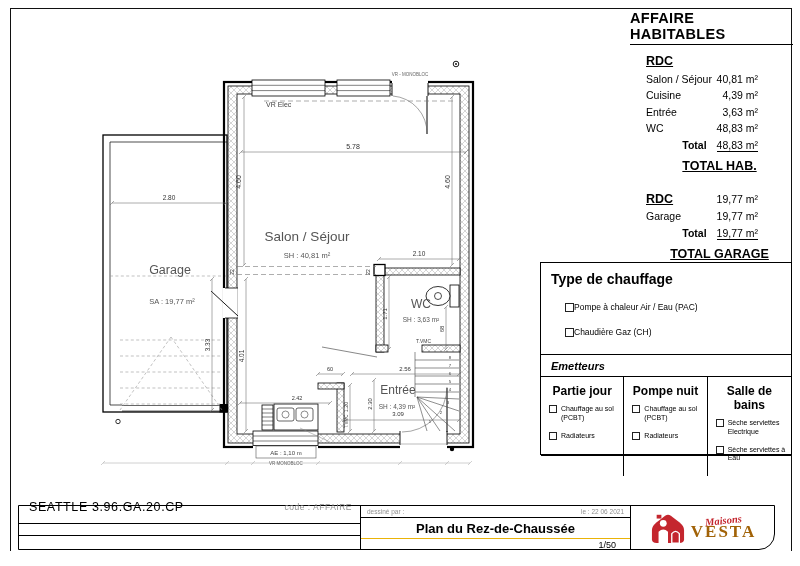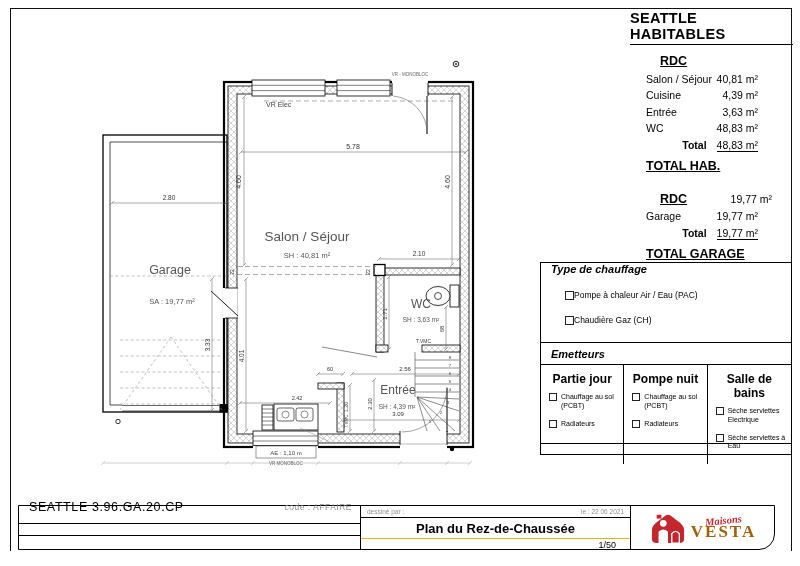--- a/index.html
+++ b/index.html
@@ -5,36 +5,36 @@
   html,body{margin:0;padding:0;background:#fff;}
   .sheet{position:relative;width:800px;height:566px;background:#fff;overflow:hidden;
          font-family:"Liberation Sans",sans-serif;color:#000;}
   .sheet-border{position:absolute;left:10px;top:8px;width:780px;height:542px;
                 border:1.5px solid #111;border-bottom:none;}
 
   
   .surf{position:absolute;left:630px;top:10px;width:163px;}
   .surf-title{font-size:14.5px;font-weight:bold;letter-spacing:.3px;
               border-bottom:1.6px solid #000;padding-bottom:2px;}
-  .surf-sec{margin:9px 0 2px 30px;font-size:12.5px;font-weight:bold;}
+  .surf-sec{margin:9px 0 2px 16px;font-size:12.5px;font-weight:bold;}
   .surf-sec .u{text-decoration:underline;}
   .sec-flex{display:flex;justify-content:space-between;width:112px;align-items:baseline;}
   .sec-flex .val{font-size:10.5px;font-weight:normal;}
   .rows{margin-left:16px;width:112px;}
   .srow{display:flex;justify-content:space-between;font-size:10.5px;margin-top:4.5px;}
   .srow .lab{white-space:nowrap;}
   .srow.total .lab{flex:1;text-align:right;margin-right:10px;font-weight:bold;}
   .srow.total .val{border-bottom:1px solid #000;}
-  .surf-foot{margin:7px 0 0 16px;font-size:12.5px;font-weight:bold;text-decoration:underline;}
+  .surf-foot{margin:7px 0 0 16px;font-size:12.5px;font-weight:bold;text-decoration:underline;text-align:center;}
   .gap{height:10px;}
 
   
   .chauf{position:absolute;left:540px;top:262px;width:252px;height:193px;
          border:1px solid #000;box-sizing:border-box;}
-  .chauf-title{font-style:italic;font-weight:bold;font-size:11px;margin:0 10px 0;}
+  .chauf-title{font-weight:bold;font-size:14px;margin:8px 10px 0;}
   .opt{display:flex;align-items:center;gap:0;margin:15px 10px 0 24px;font-size:8.5px;}
   .cb{display:inline-block;width:7px;height:7px;border:1px solid #222;flex:0 0 auto;}
   .cb.small{width:6px;height:6px;}
   .chauf-div{border-top:1px solid #000;margin-top:17px;}
   .emet-title{font-style:italic;font-weight:bold;font-size:11px;margin:5px 10px 4px;}
   .emet-table{display:grid;grid-template-columns:1fr 1fr 1fr;border-top:1px solid #000;
               border-bottom:1px solid #000;height:78px;}
   .emet-col{padding:4px 4px;box-sizing:border-box;}
   .emet-col:not(:last-child){border-right:1px solid #000;}
   .emet-h{font-weight:bold;font-size:12px;text-align:center;margin:3px 0 7px;}
@@ -282,21 +282,21 @@
       <text x="266" y="107" font-size="7">VR Elec</text>
       <text x="410" y="76" font-size="4.5" text-anchor="middle" fill="#666">VR - MONOBLOC</text>
       <text x="286" y="454.5" font-size="6" text-anchor="middle">AE : 1,10 m</text>
       <text x="286" y="465" font-size="4.5" text-anchor="middle" fill="#666">VR MONOBLOC</text>
       <text x="416" y="343" font-size="5">T.VMC</text>
       <text transform="translate(348,428) rotate(-90)" font-size="4.5">T.VMC</text>
     </g>
   </svg>
 
   <div class="surf">
-    <div class="surf-title">SEATTLE HABITABLES</div>
+    <div class="surf-title">AFFAIRE HABITABLES</div>
     <div class="surf-sec"><span class="u">RDC</span></div>
     <div class="rows">
       <div class="srow">
         <span class="lab">Salon / Séjour</span>
         <span class="val">40,81 m²</span>
       </div>
       <div class="srow">
         <span class="lab">Cuisine</span>
         <span class="val">4,39 m²</span>
       </div>

